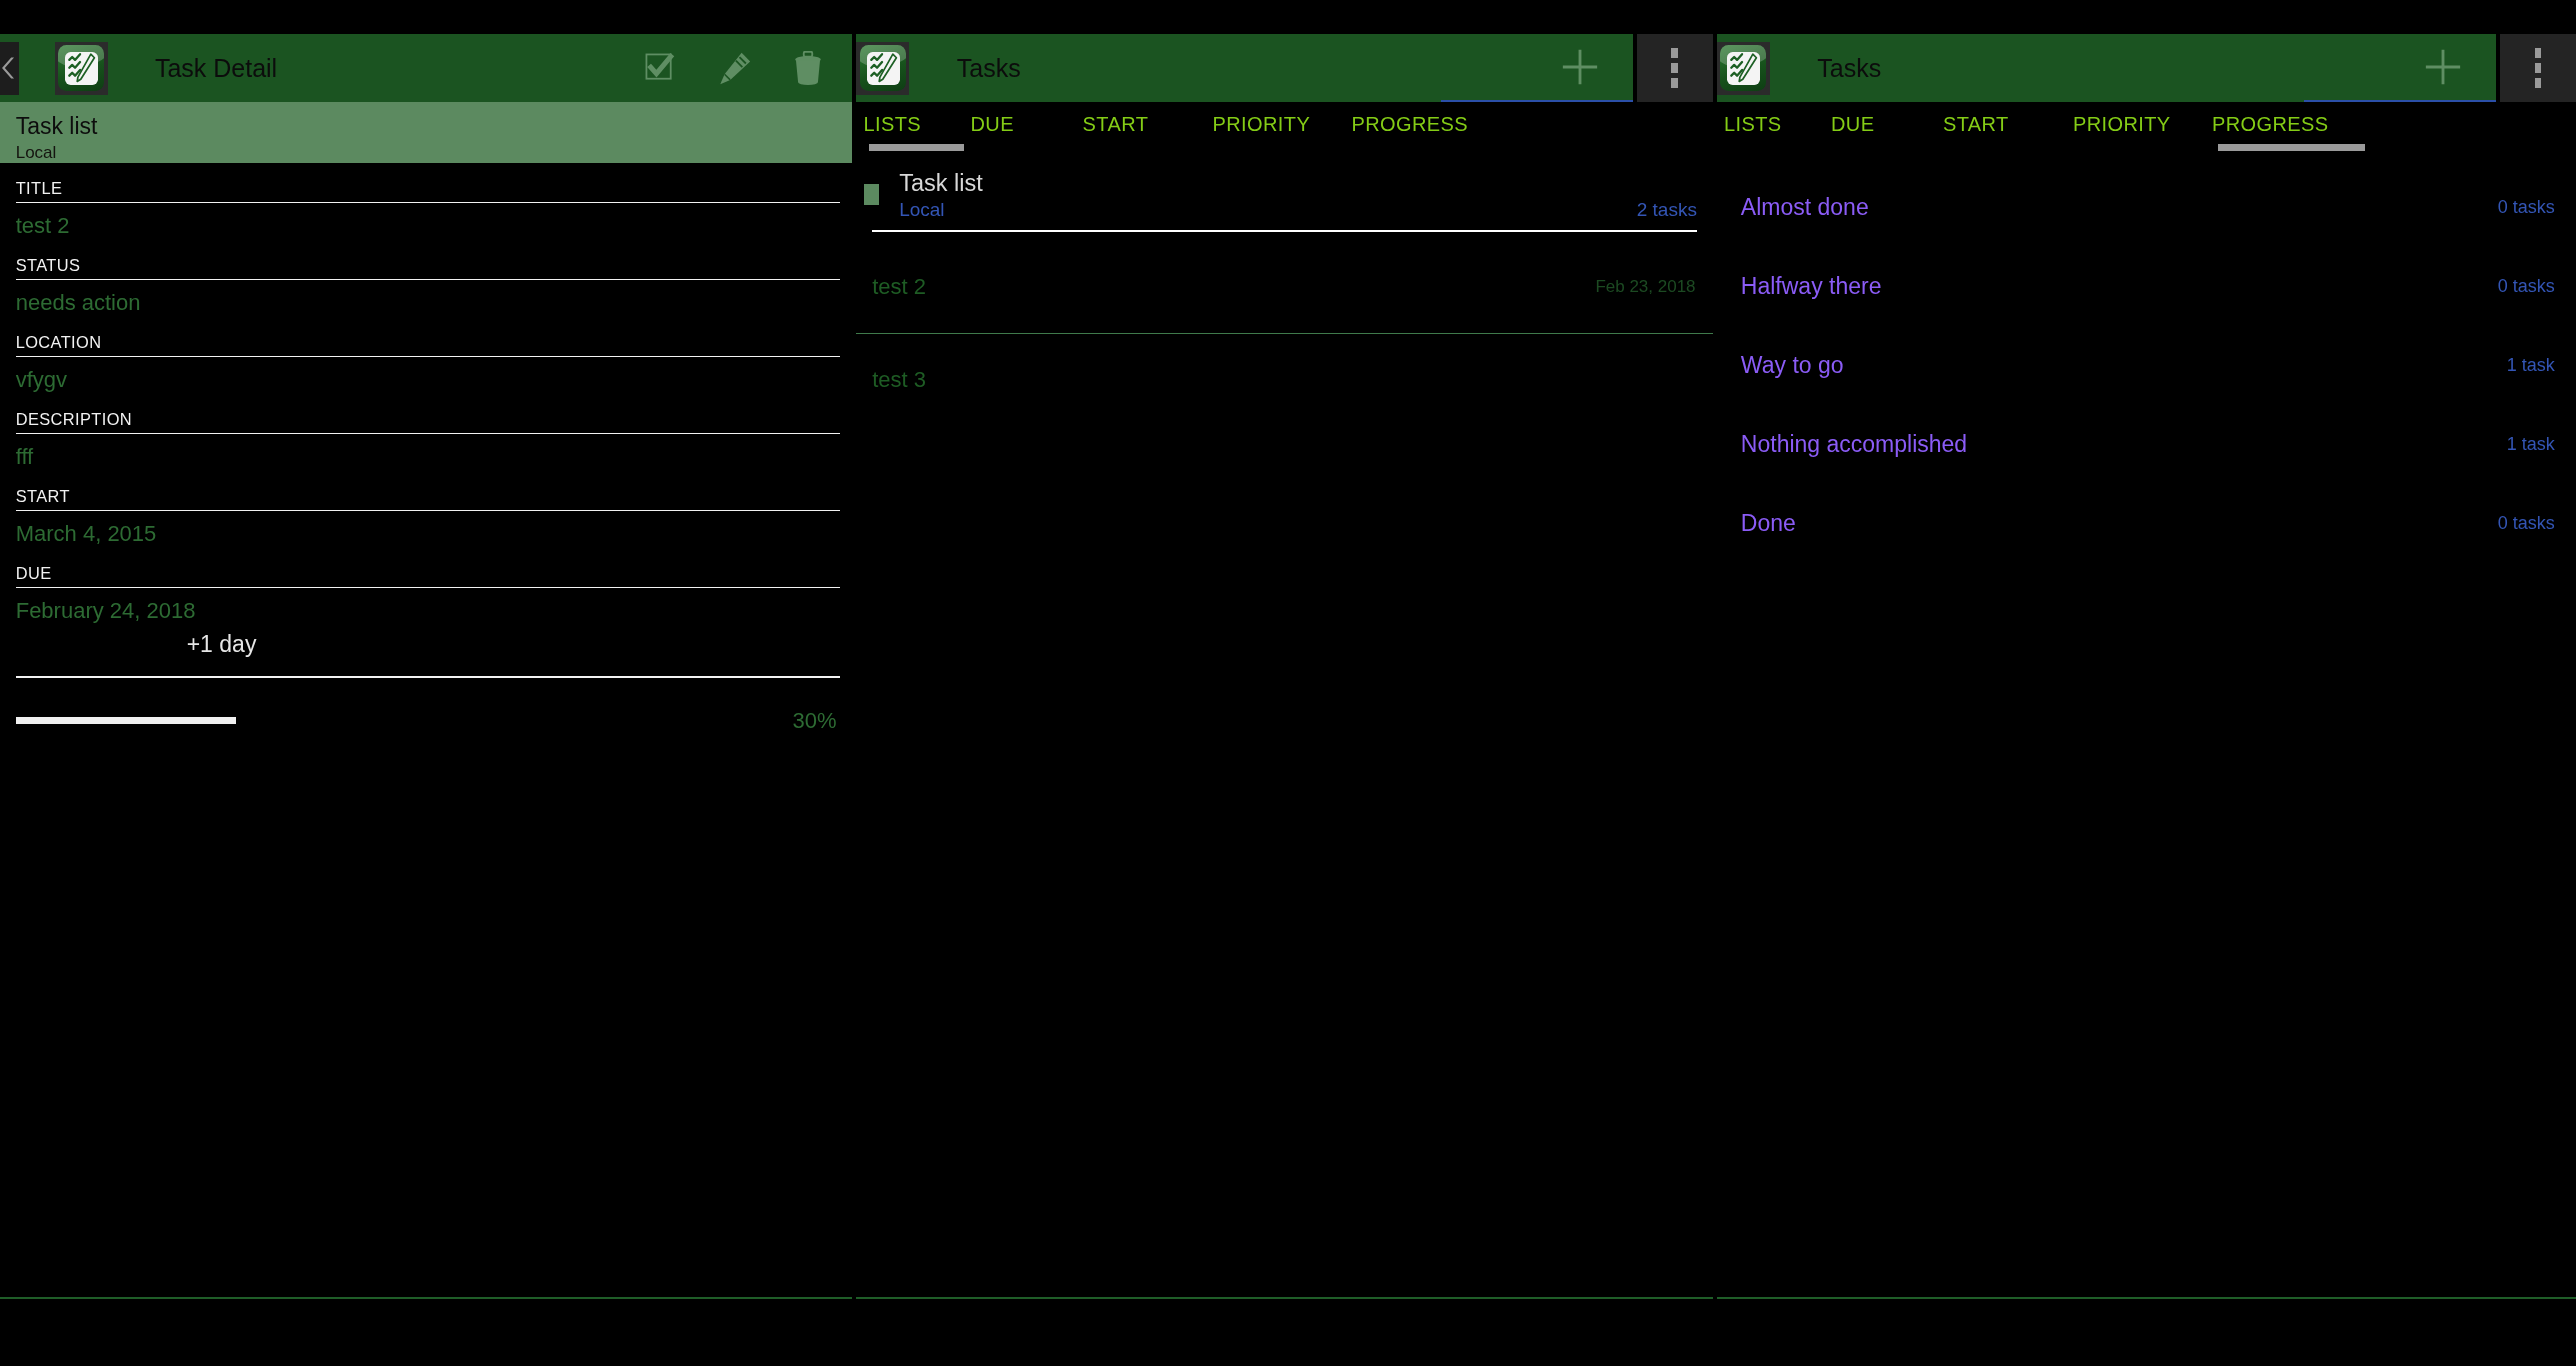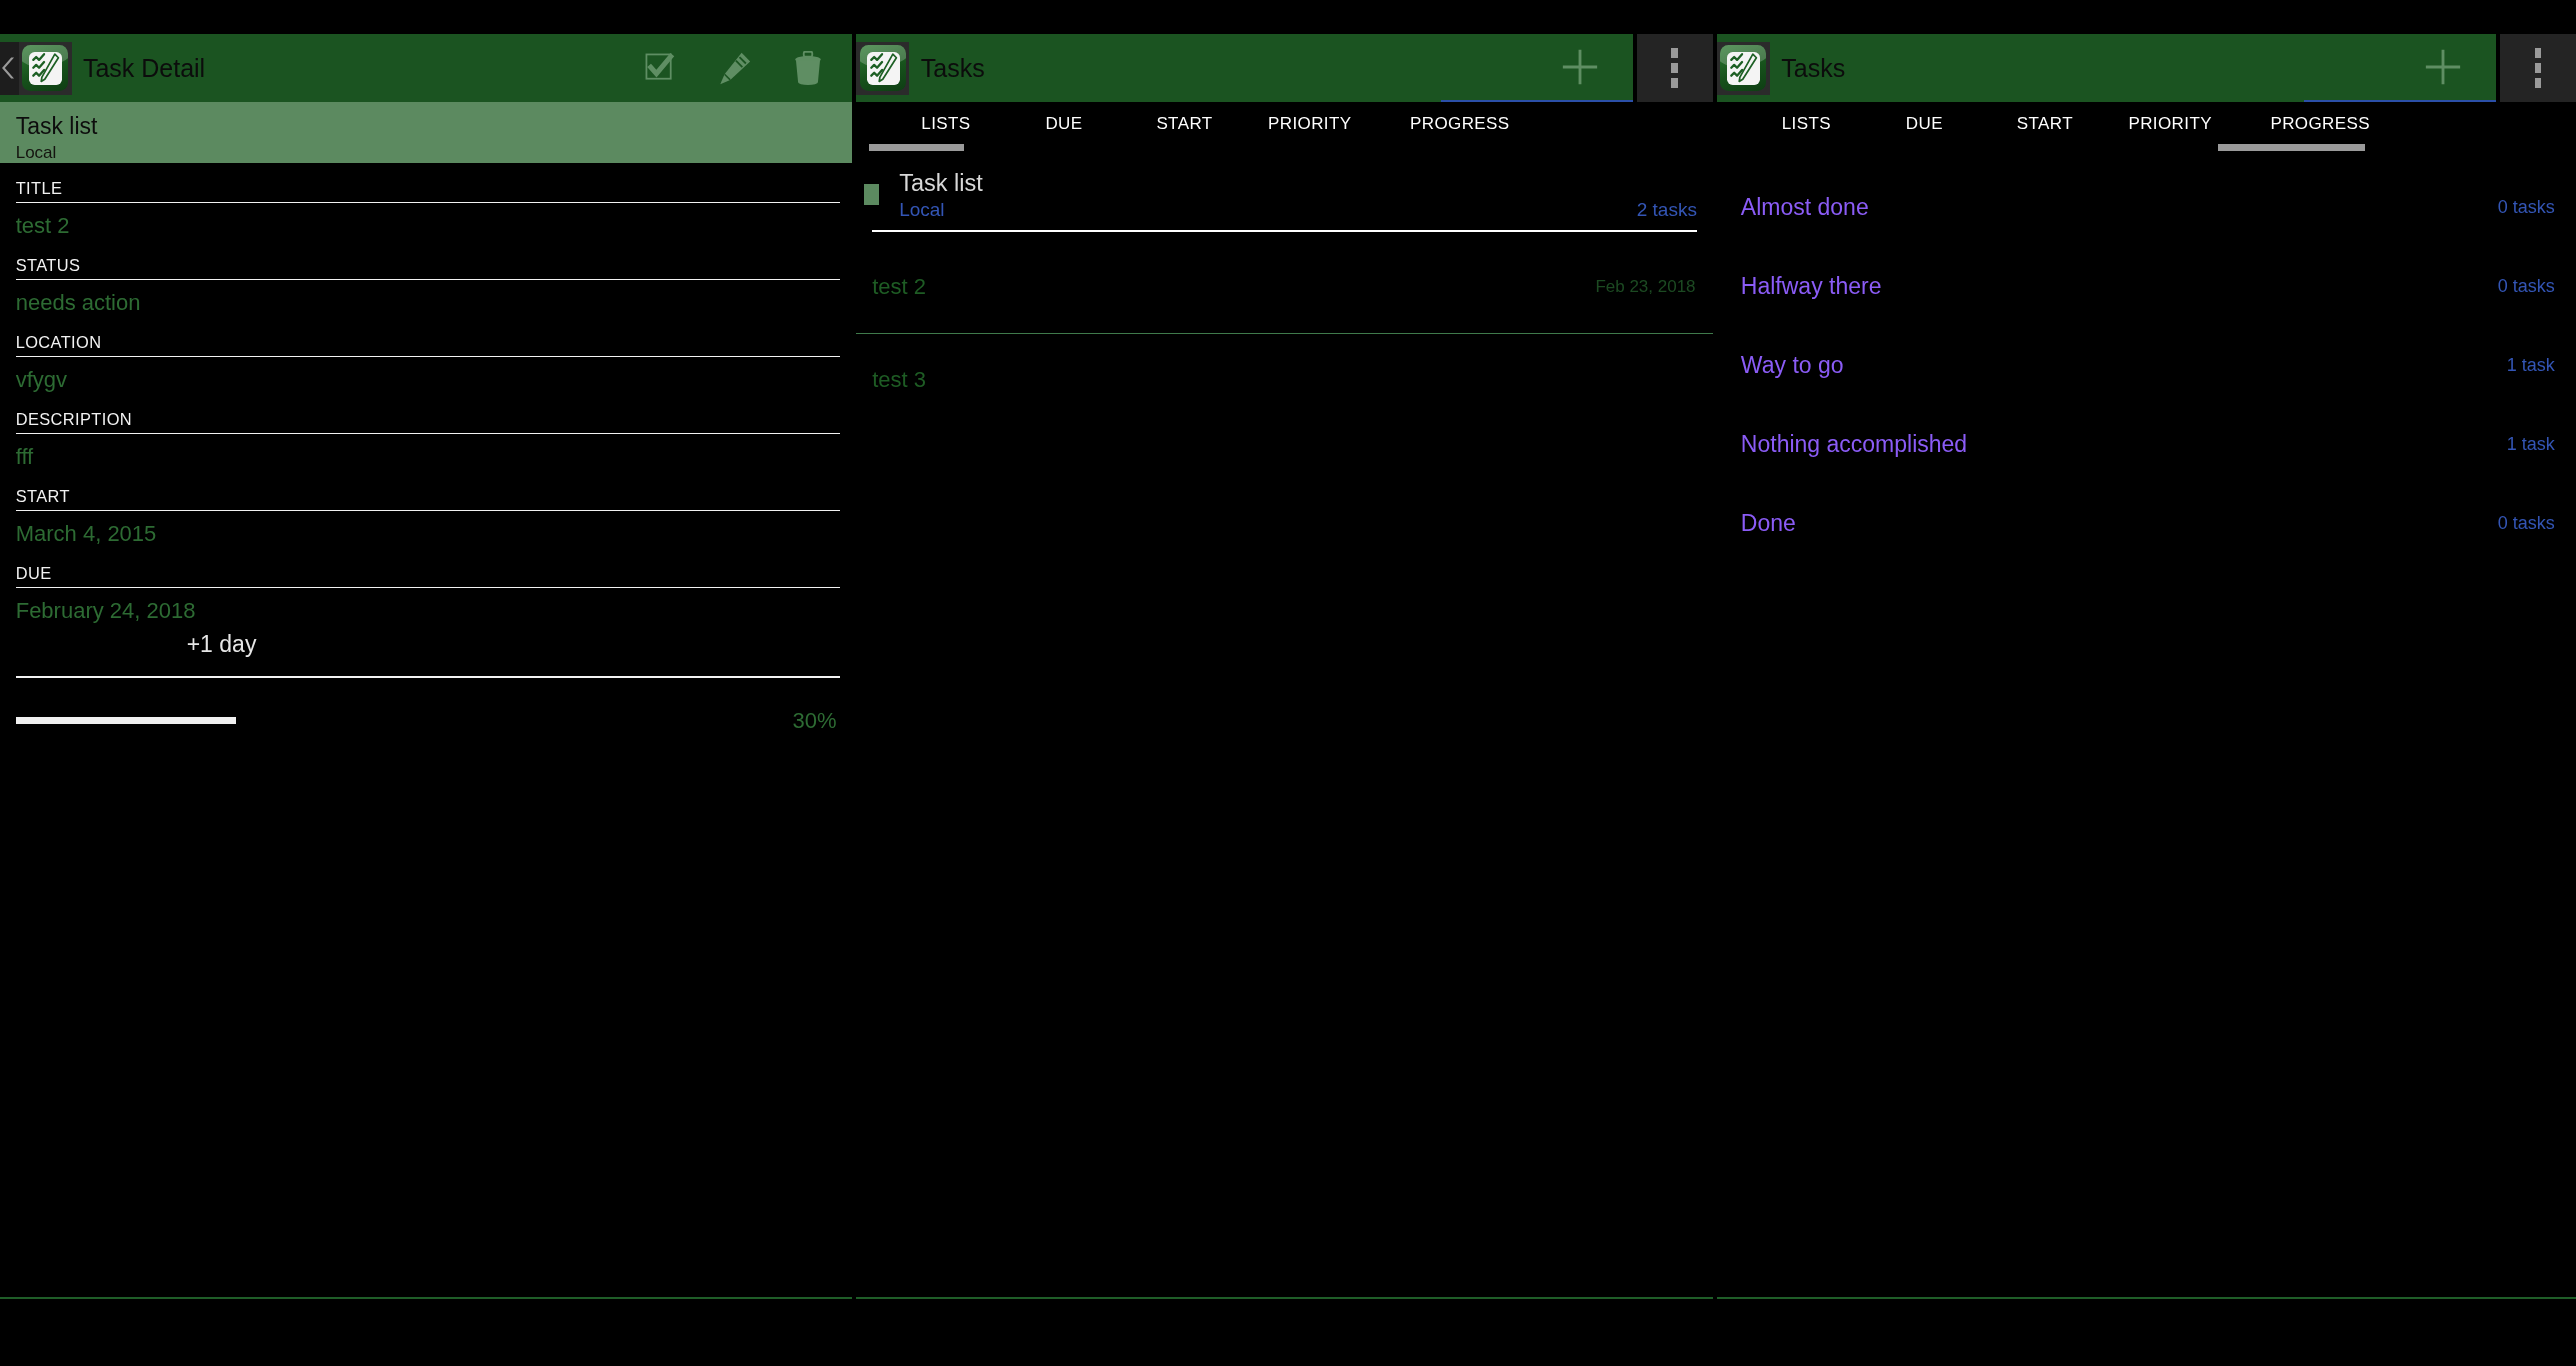--- a/index.html
+++ b/index.html
@@ -24,21 +24,21 @@
   
   .toolbar {
     position: relative;
     height: 68px;
     background: #1b5421;
     display: flex;
     align-items: center;
   }
   .toolbar-main {
     flex: 1 1 auto; height: 68px; background: #1b5421;
-    display: flex; align-items: center; position: relative;
+    display: flex; align-items: center; position: relative; gap: 36px;
   }
   .overflow-btn {
     width: 80px; height: 68px; background: #242424;
     display: flex; flex-direction: column; align-items: center; justify-content: center;
     gap: 5px;
     border-left: 4.3px solid #000;
   }
   .overflow-btn .dot { width: 6.4px; height: 10px; background: #9a9a9a; }
 
   .back-chevron {
@@ -128,23 +128,23 @@
     display: flex; align-items: center; padding-top: 30px;
   }
   .progress-track { width: 733px; height: 6.4px; background: transparent; position: relative; }
   .progress-fill { height: 6.4px; background: #f0f0f0; }
   .progress-pct { color:#2d6b33; font-size: 22px; margin-left: auto; }
 
   
   .tabbar { position: relative; height: 56px; background:#000; }
   .tabs { display:flex; align-items:center; height: 44px; padding-left: 7.1px; }
   .tab {
-    color:#ffffff; font-size: 17px; letter-spacing:0.4px;
+    color:#84cc16; font-size: 20px; letter-spacing:0.4px;
     text-align:center;
-    height: 44px; display:flex; align-items:center; justify-content:flex-end;
+    height: 44px; display:flex; align-items:center; justify-content:flex-start;
   }
   .tab-indicator { position:absolute; bottom: 7.1px; height: 7.1px; background:#9a9a9a; }
 
   
   .list-area { position: relative; }
   .lrow-group {
     position: relative;
     padding: 11.4px 15.7px 10px 15.7px;
   }
   .group-swatch {

